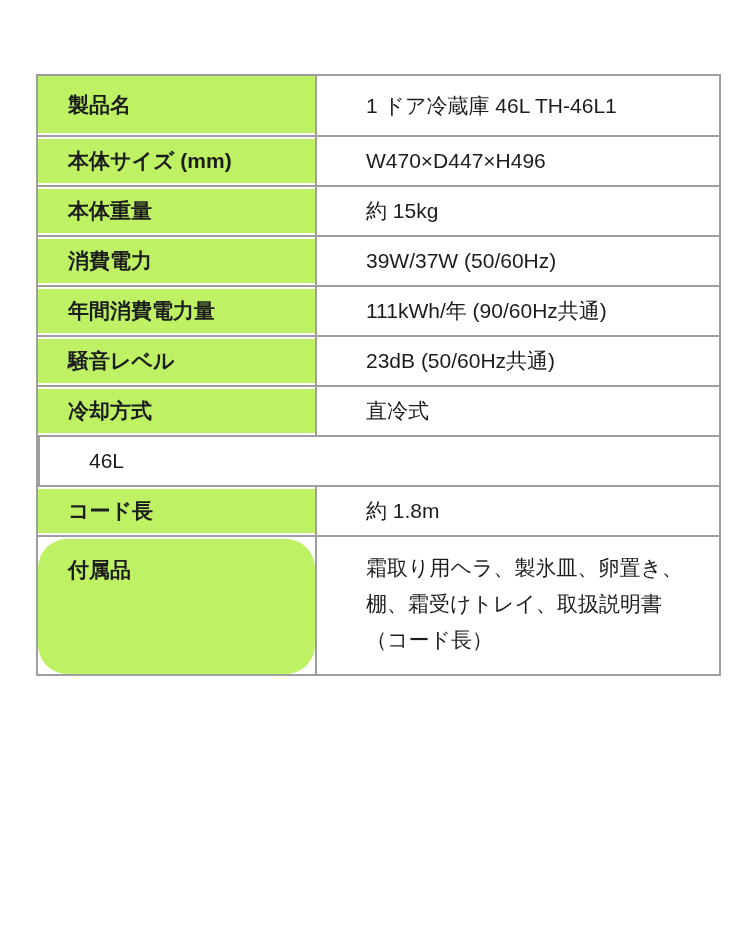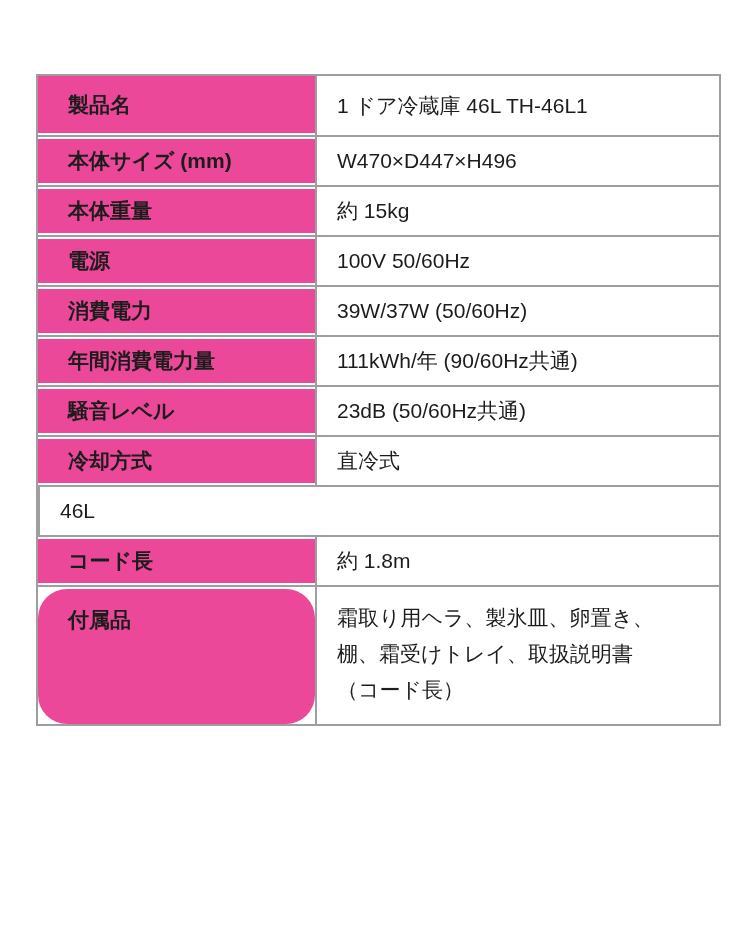--- a/index.html
+++ b/index.html
@@ -32,33 +32,33 @@
   .row-last  { height: 139px; }
   .cell {
     box-sizing: border-box;
     display: flex;
     align-items: center;
     line-height: 1.4;
   }
   .label {
     flex: 0 0 277px;
     width: 277px;
-    background: #ec4899;
+    background: #bef264;
     padding-left: 30px;
     padding-right: 8px;
     font-weight: bold;
     font-size: 21px;
   }
   
   .row + .row .label { margin-top: 2px; }
   .row:not(:last-child) .label { margin-bottom: 2px; }
   .value {
     flex: 1;
     border-left: 2px solid #9e9e9e;
-    padding-left: 20px;
+    padding-left: 49px;
     padding-right: 12px;
     font-size: 21px;
   }
   .row-last .label {
     align-items: flex-start;
     padding-top: 13px;
     line-height: 36px;
     border-radius: 29px;
   }
   .row-last .value {
@@ -84,24 +84,20 @@
   <div class="row">
     <div class="cell label">本体サイズ (mm)</div>
     <div class="cell value">W470×D447×H496</div>
   </div>
 
   <div class="row">
     <div class="cell label">本体重量</div>
     <div class="cell value">約 15kg</div>
   </div>
 
-  <div class="row">
-    <div class="cell label">電源</div>
-    <div class="cell value">100V 50/60Hz</div>
-  </div>
 
   <div class="row">
     <div class="cell label">消費電力</div>
     <div class="cell value">39W/37W (50/60Hz)</div>
   </div>
 
   <div class="row">
     <div class="cell label">年間消費電力量</div>
     <div class="cell value">111kWh/年 (90/60Hz共通)</div>
   </div>

